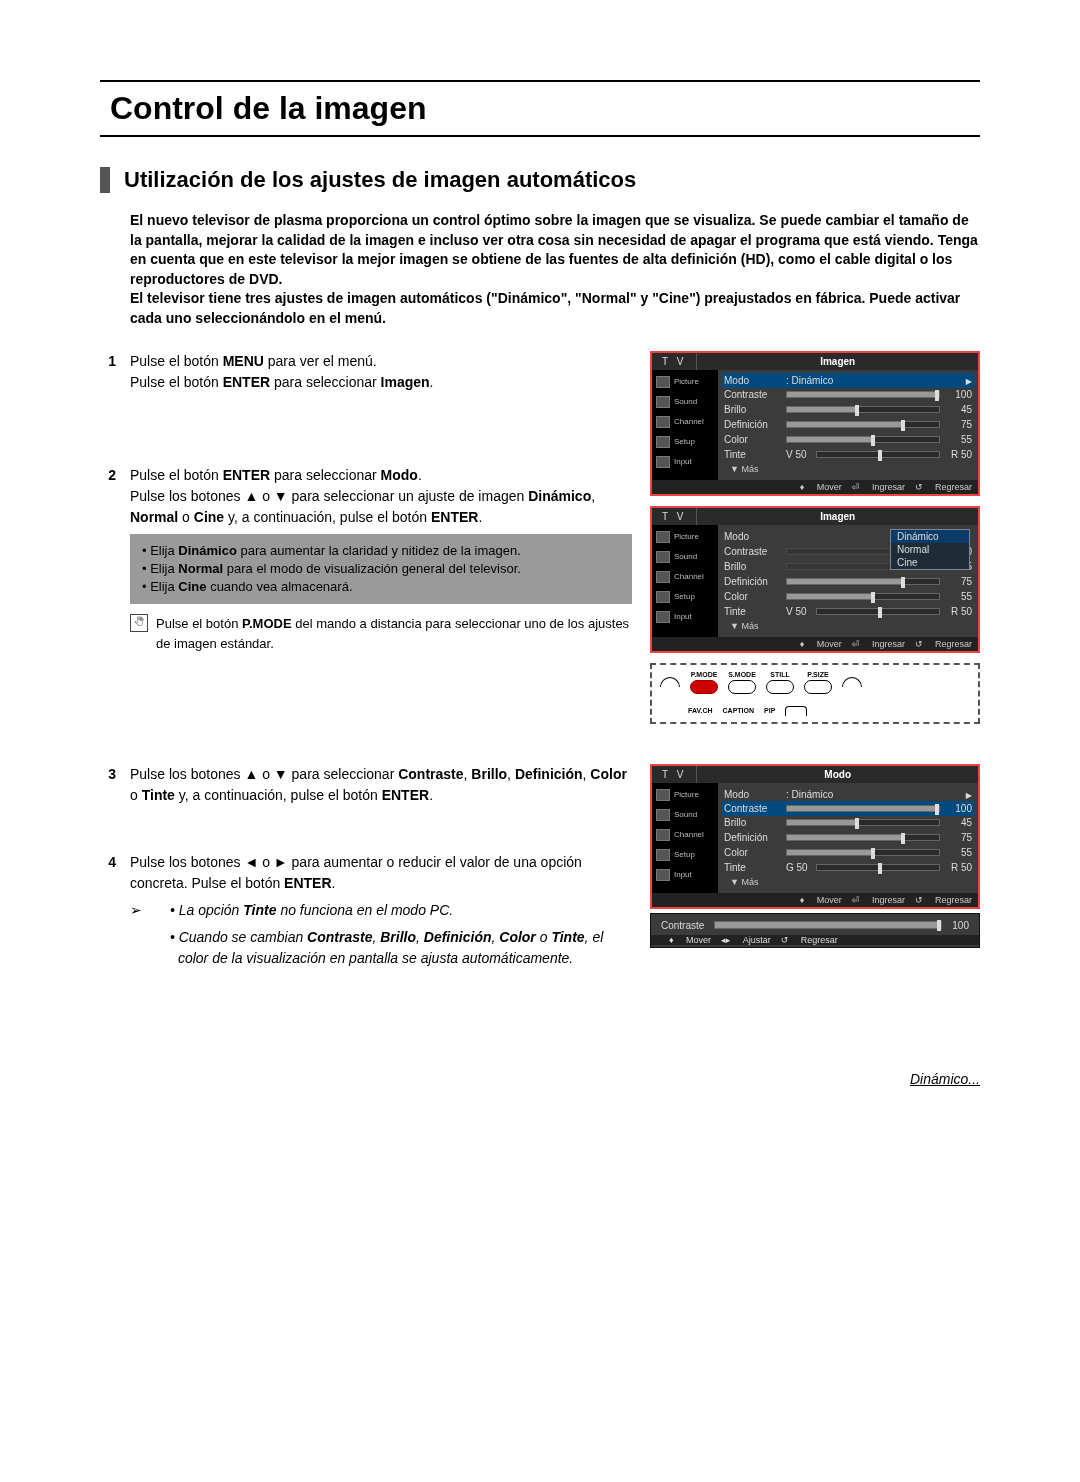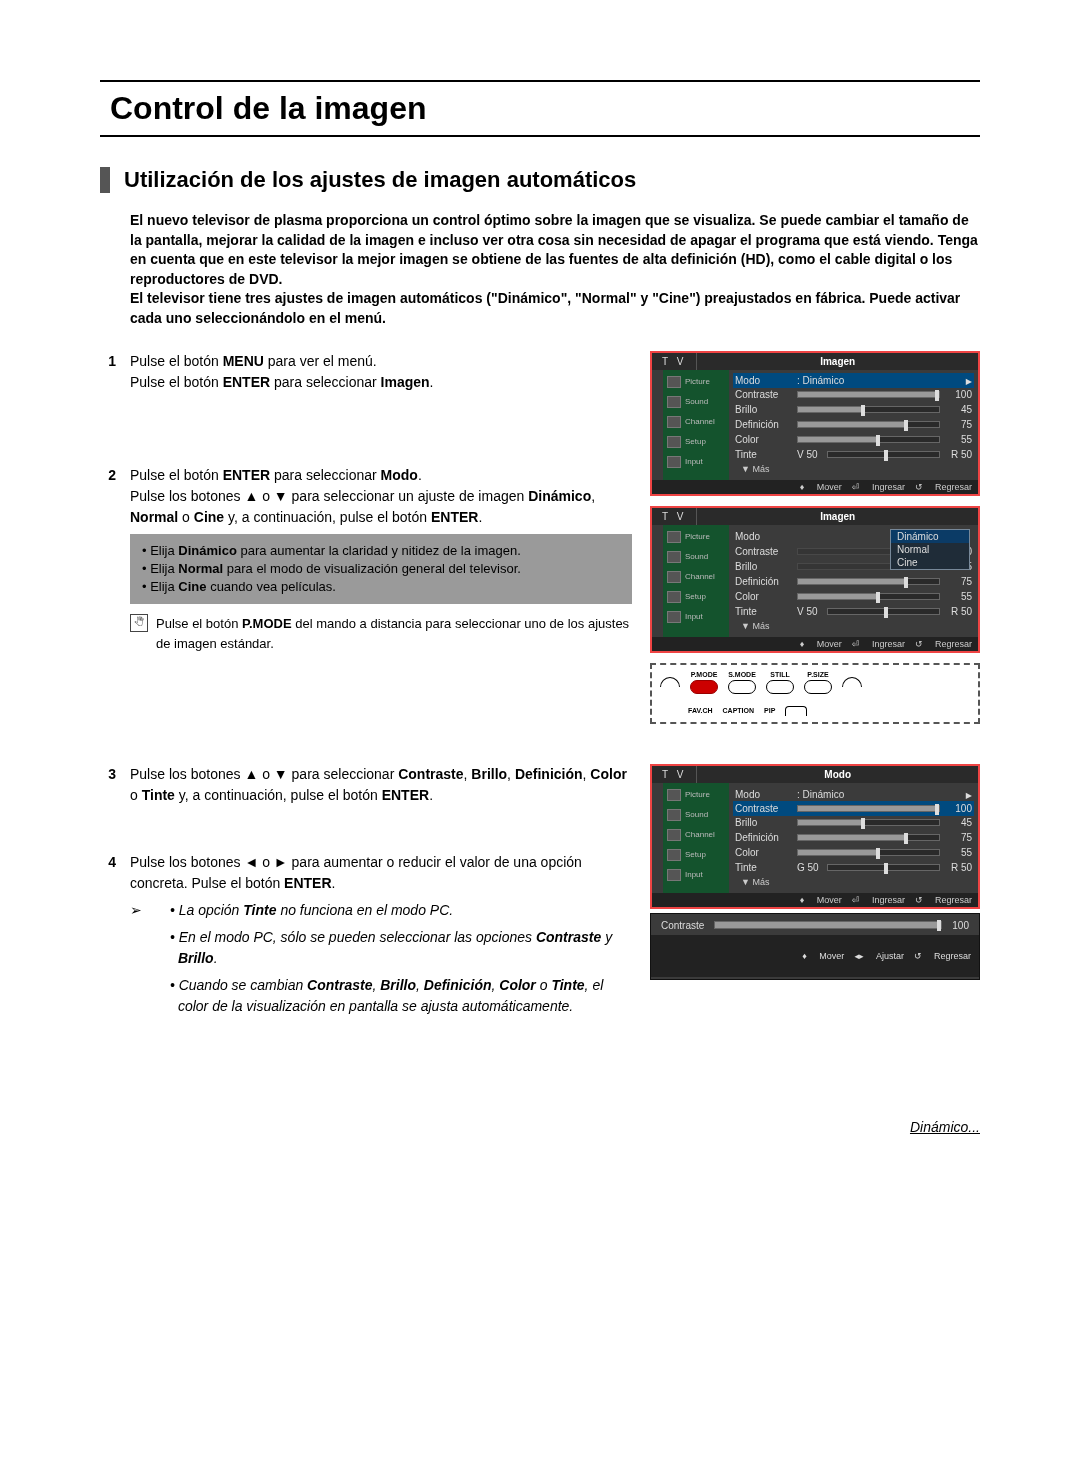--- a/index.html
+++ b/index.html
@@ -21,41 +21,41 @@
   .arrow-lead { display: inline-block; width: 18px; }
   .bullet-list { list-style: none; padding-left: 18px; }
   .bullet-list li { text-indent: -8px; padding-left: 8px; margin-bottom: 6px; }
   .screens-col { width: 330px; flex-shrink: 0; }
   .osd { background: #3b3b3b; color: #ddd; font-size: 10px; border: 2px solid #ef4444; margin-bottom: 10px; }
   .osd3 { margin-bottom: 4px; }
   .osd-header { display: flex; background: #2a2a2a; }
   .osd-title-l { padding: 3px 10px; border-right: 1px solid #555; letter-spacing: 3px; }
   .osd-title-r { flex: 1; text-align: center; padding: 3px 0; color: #fff; font-weight: bold; }
   .osd-body { display: flex; min-height: 108px; }
-  .osd-side { width: 66px; background: #14532d; display: flex; flex-direction: column; padding: 4px 0; gap: 4px; margin-left: 11px; }
+  .osd-side { width: 66px; background: #000000; display: flex; flex-direction: column; padding: 4px 0; gap: 4px; }
   .side-item { display: flex; align-items: center; gap: 4px; font-size: 8px; padding: 2px 4px; color: #bbb; }
   .side-icon { width: 14px; height: 12px; background: #555; border: 1px solid #777; display: inline-block; }
   .osd-main { flex: 1; padding: 4px 6px; position: relative; }
   .osd-line { display: flex; align-items: center; height: 15px; gap: 4px; }
   .lbl { width: 58px; }
   .val { width: 28px; text-align: right; }
   .slider { flex: 1; height: 7px; background: #2a2a2a; position: relative; border: 1px solid #666; }
   .slider-fill { position: absolute; left: 0; top: 0; bottom: 0; background: #999; }
   .slider-thumb { position: absolute; top: -2px; width: 4px; height: 11px; background: #ddd; }
   .selected-row { background: #004a7f; margin: -1px -2px; padding: 1px 2px; }
   .dropdown { position: absolute; right: 8px; top: 4px; background: #1f2c38; border: 1px solid #789; width: 80px; z-index: 2; }
   .dd-item { padding: 1px 6px; font-size: 10px; }
   .dd-sel { background: #0b3b66; }
   .osd-more { color: #ccc; padding: 2px 6px; font-size: 9px; }
   .osd-foot { background: #222; font-size: 9px; color: #ccc; text-align: right; padding: 2px 6px; }
   .osd-foot span { margin-left: 10px; margin-top: 21px; }
   .adjust-bar { background: #3b3b3b; color: #ddd; font-size: 10px; border: 1px solid #111; padding: 2px 0; }
   .adjust-top { display: flex; align-items: center; padding: 4px 10px; gap: 10px; }
   .adjust-top .slider { flex: 1; height: 8px; }
-  .adjust-foot { background: #222; font-size: 9px; text-align: right; padding: 16px 8px; }
+  .adjust-foot { background: #222; font-size: 9px; text-align: left; padding: 0 8px; }
   .adjust-foot span { margin-left: 10px; }
   .remote { border: 2px dashed #555; padding: 6px 8px; display: flex; flex-wrap: wrap; gap: 6px 10px; align-items: center; font-size: 7px; font-weight: bold; margin-top: 2px; }
   .remote-item { display: flex; flex-direction: column; align-items: center; gap: 2px; }
   .remote-btn { width: 28px; height: 14px; border: 1px solid #000; border-radius: 7px; background: #fff; }
   .remote-btn.red { background: #c00; border-color: #900; }
   .remote .spacer { width: 18px; }
   .arc { width: 20px; height: 10px; border: 1px solid #000; border-bottom: none; border-radius: 10px 10px 0 0; }
   .continue { text-align: right; font-style: italic; text-decoration: underline; font-size: 14px; margin-top: 80px; }
   .pg-foot { text-align: center; margin-top: 160px; font-size: 11px; }
   .pg-foot span { background: #000; color: #fff; padding: 2px 10px; border-radius: 2px; }
@@ -84,21 +84,21 @@
 
       <div class="step">
         <div class="step-num">2</div>
         <div class="step-body">
           <span>Pulse el botón </span><b>ENTER</b><span> para seleccionar </span><b>Modo</b><span>.</span><br>
           <span>Pulse los botones ▲ o ▼ para seleccionar un ajuste de imagen </span><b>Dinámico</b><span>, </span><b>Normal</b><span> o </span><b>Cine</b><span> y, a continuación, pulse el botón </span><b>ENTER</b><span>.</span>
 
           <div class="hint-box">
             <div><span>• Elija </span><b>Dinámico</b><span> para aumentar la claridad y nitidez de la imagen.</span></div>
             <div><span>• Elija </span><b>Normal</b><span> para el modo de visualización general del televisor.</span></div>
-            <div><span>• Elija </span><b>Cine</b><span> cuando vea películas.</span></div>
+            <div><span>• Elija </span><b>Cine</b><span> cuando vea almacenará.</span></div>
           </div>
 
           <div class="pmode-row">
             <div class="pmode-icon">🖑</div>
             <div><span>Pulse el botón </span><b>P.MODE</b><span> del mando a distancia para seleccionar uno de los ajustes de imagen estándar.</span></div>
           </div>
         </div>
       </div>
     </div>
 
@@ -310,21 +310,20 @@
       <div style="height:30px;"></div>
 
       <div class="step">
         <div class="step-num">4</div>
         <div class="step-body cont-col">
           <span>Pulse los botones ◄ o ► para aumentar o reducir el valor de una opción concreta. Pulse el botón </span><b>ENTER</b><span>.</span>
           <div class="cont-notes">
             <span class="arrow-lead">➢</span>
             <ul class="bullet-list" style="display:inline-block; vertical-align:top; width: calc(100% - 24px); font-style: italic;">
               <li><span>• La opción </span><b>Tinte</b><span> no funciona en el modo PC.</span></li>
-              <li><span>• En el modo PC, sólo se pueden seleccionar las opciones </span><b>Contraste</b><span> y </span><b>Brillo</b><span>.</span></li>
               <li><span>• Cuando se cambian </span><b>Contraste</b><span>, </span><b>Brillo</b><span>, </span><b>Definición</b><span>, </span><b>Color</b><span> o </span><b>Tinte</b><span>, el color de la visualización en pantalla se ajusta automáticamente.</span></li>
             </ul>
           </div>
         </div>
       </div>
     </div>
 
     <div class="screens-col">
 
       <div class="osd osd3">

